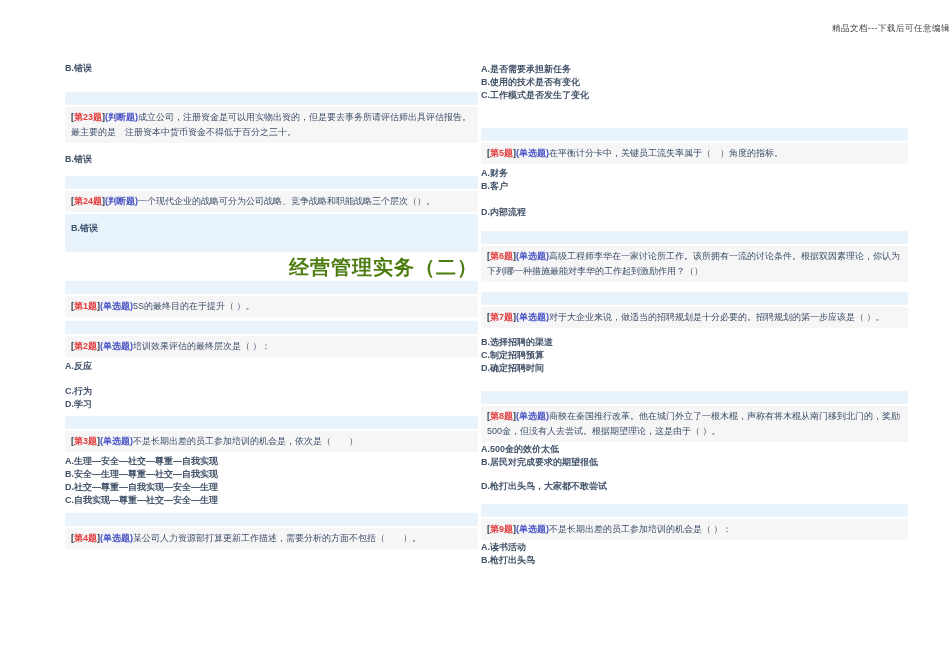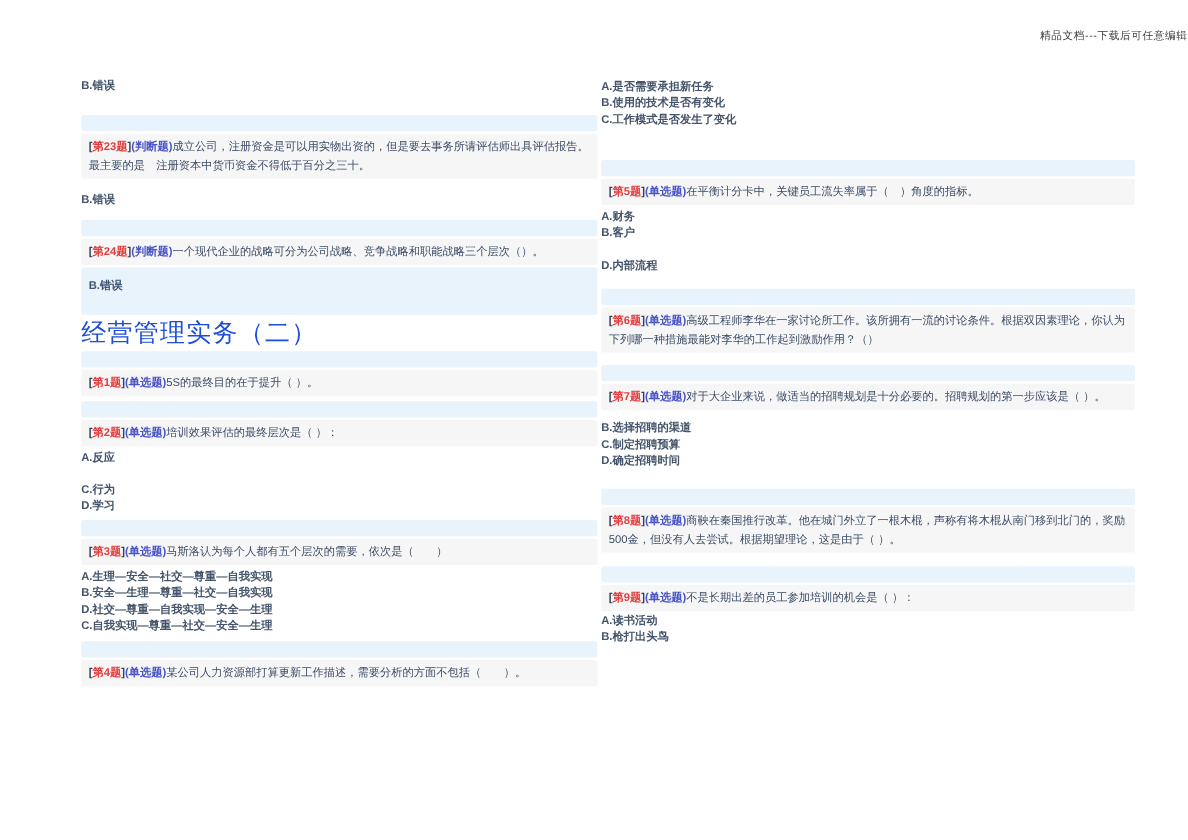--- a/index.html
+++ b/index.html
@@ -21,21 +21,21 @@
     background:#f6f6f7;border-radius:2px;
     padding:3px 6px;font-size:9px;line-height:15px;color:#3c4c66;
   }
   .num{color:#e23d3d;font-weight:700;}
   .type{color:#4853c6;font-weight:700;}
   .brk{color:#333f54;font-weight:700;}
   .opt{font-size:9px;line-height:13px;color:#44546a;white-space:nowrap;font-weight:bold;}
   .optgap{height:12px;}
   .ansblock{background:#e8f3fb;border-radius:2px;padding:8px 6px 17px;}
   .ansblock .opt{color:#3f5570;}
-  .heading{font-size:20px;line-height:24px;font-weight:400;color:#1d4ed8;letter-spacing:1px;}
+  .heading{font-size:20px;line-height:24px;font-weight:700;color:#4d7c0f;letter-spacing:1px;text-align:right;}
 </style>
 </head>
 <body>
 
 <div class="watermark">精品文档---下载后可任意编辑</div>
 
 <div class="col col-left">
 
   <div class="opt" style="margin-top:62px">B.错误</div>
 
@@ -66,21 +66,21 @@
 
   <div style="margin-top:3px">
     <div class="opt">A.反应</div>
     <div class="optgap"></div>
     <div class="opt">C.行为</div>
     <div class="opt">D.学习</div>
   </div>
 
   <div class="bar" style="margin-top:5px"></div>
 
-  <div class="qrow" style="margin-top:2px"><span class="brk">[</span><span class="num">第3题</span><span class="brk">]</span><span class="type">(单选题)</span><span>马斯洛认为每个人都有五个层次的需要，依次是（　　）</span></div>
+  <div class="qrow" style="margin-top:2px"><span class="brk">[</span><span class="num">第3题</span><span class="brk">]</span><span class="type">(单选题)</span><span>不是长期出差的员工参加培训的机会是，依次是（　　）</span></div>
 
   <div style="margin-top:3px">
     <div class="opt">A.生理—安全—社交—尊重—自我实现</div>
     <div class="opt">B.安全—生理—尊重—社交—自我实现</div>
     <div class="opt">D.社交—尊重—自我实现—安全—生理</div>
     <div class="opt">C.自我实现—尊重—社交—安全—生理</div>
   </div>
 
   <div class="bar" style="margin-top:6px"></div>
 
@@ -118,20 +118,26 @@
   <div style="margin-top:8px">
     <div class="opt">B.选择招聘的渠道</div>
     <div class="opt">C.制定招聘预算</div>
     <div class="opt">D.确定招聘时间</div>
   </div>
 
   <div class="bar" style="margin-top:16px"></div>
 
   <div class="qrow" style="margin-top:2px"><span class="brk">[</span><span class="num">第8题</span><span class="brk">]</span><span class="type">(单选题)</span><span>商鞅在秦国推行改革。他在城门外立了一根木棍，声称有将木棍从南门移到北门的，奖励500金，但没有人去尝试。根据期望理论，这是由于（ ）。</span></div>
 
+  <div style="margin-top:1px">
+    <div class="opt">A.500金的效价太低</div>
+    <div class="opt">B.居民对完成要求的期望很低</div>
+    <div class="optgap" style="height:11px"></div>
+    <div class="opt">D.枪打出头鸟，大家都不敢尝试</div>
+  </div>
 
   <div class="bar" style="margin-top:11px"></div>
 
   <div class="qrow" style="margin-top:2px"><span class="brk">[</span><span class="num">第9题</span><span class="brk">]</span><span class="type">(单选题)</span><span>不是长期出差的员工参加培训的机会是（ ）：</span></div>
 
   <div style="margin-top:1px">
     <div class="opt">A.读书活动</div>
     <div class="opt">B.枪打出头鸟</div>
   </div>
 

